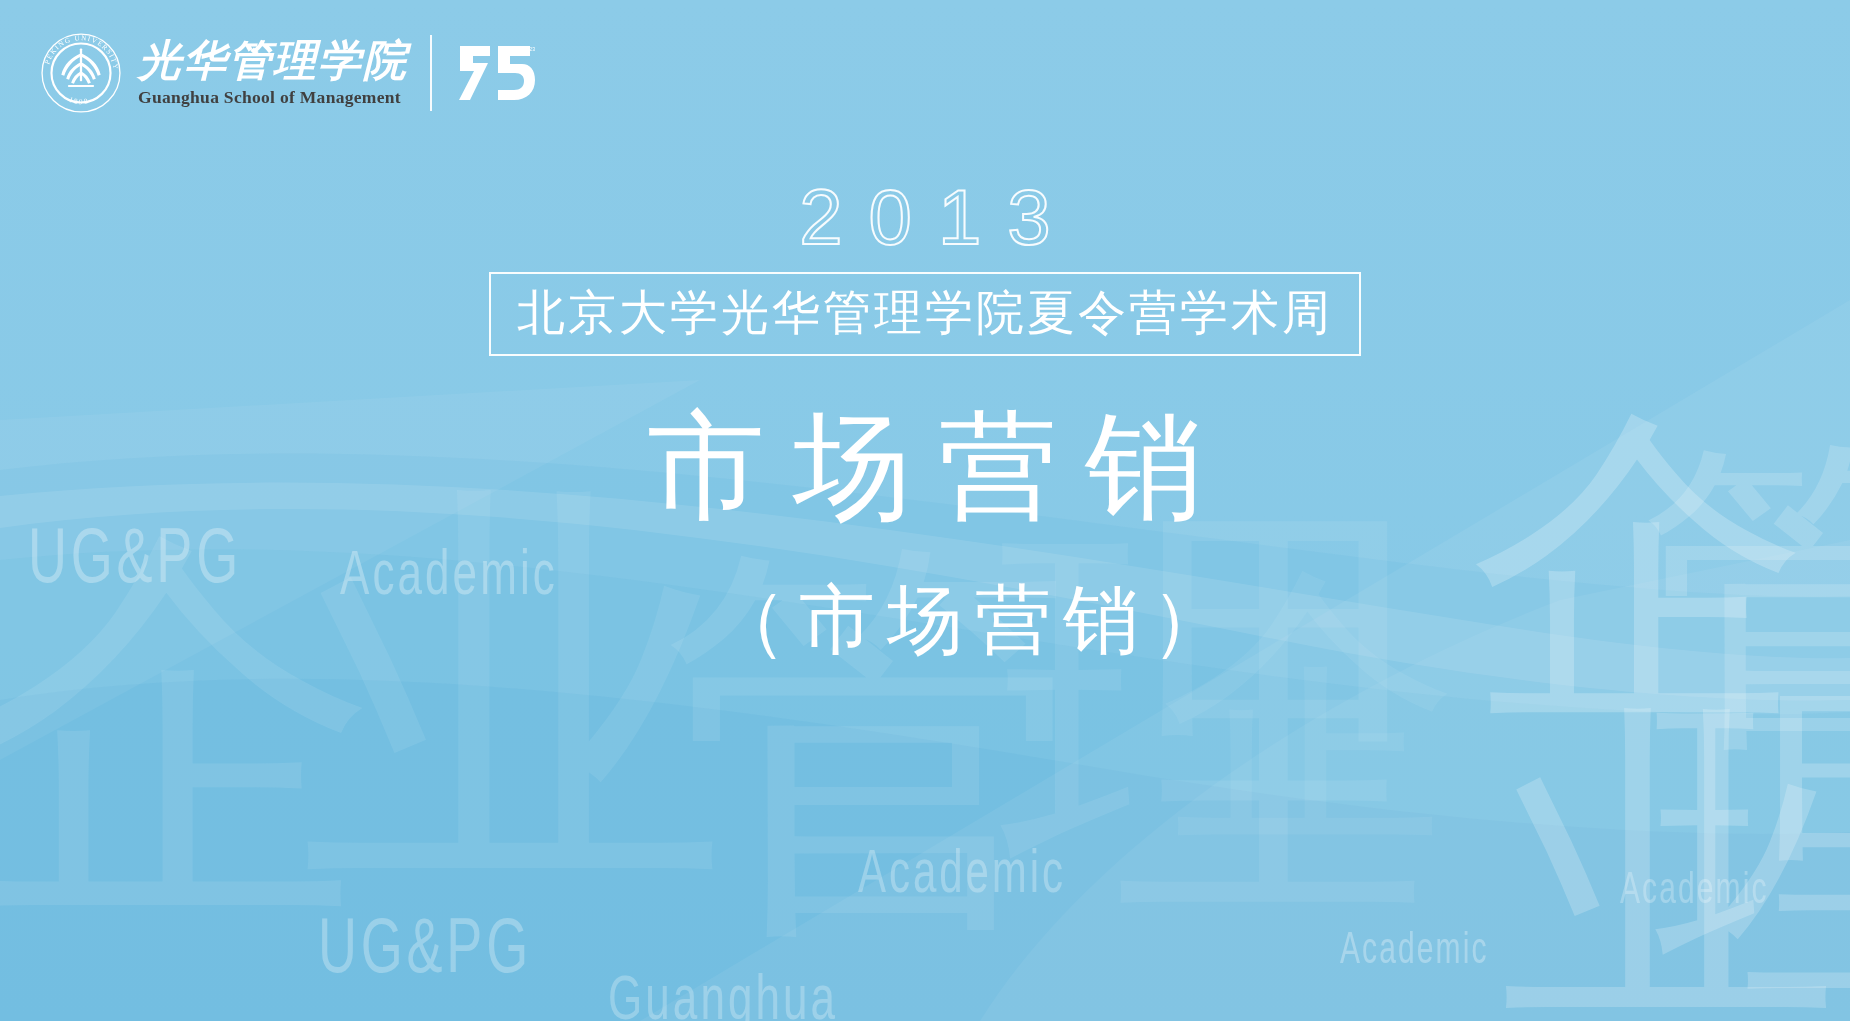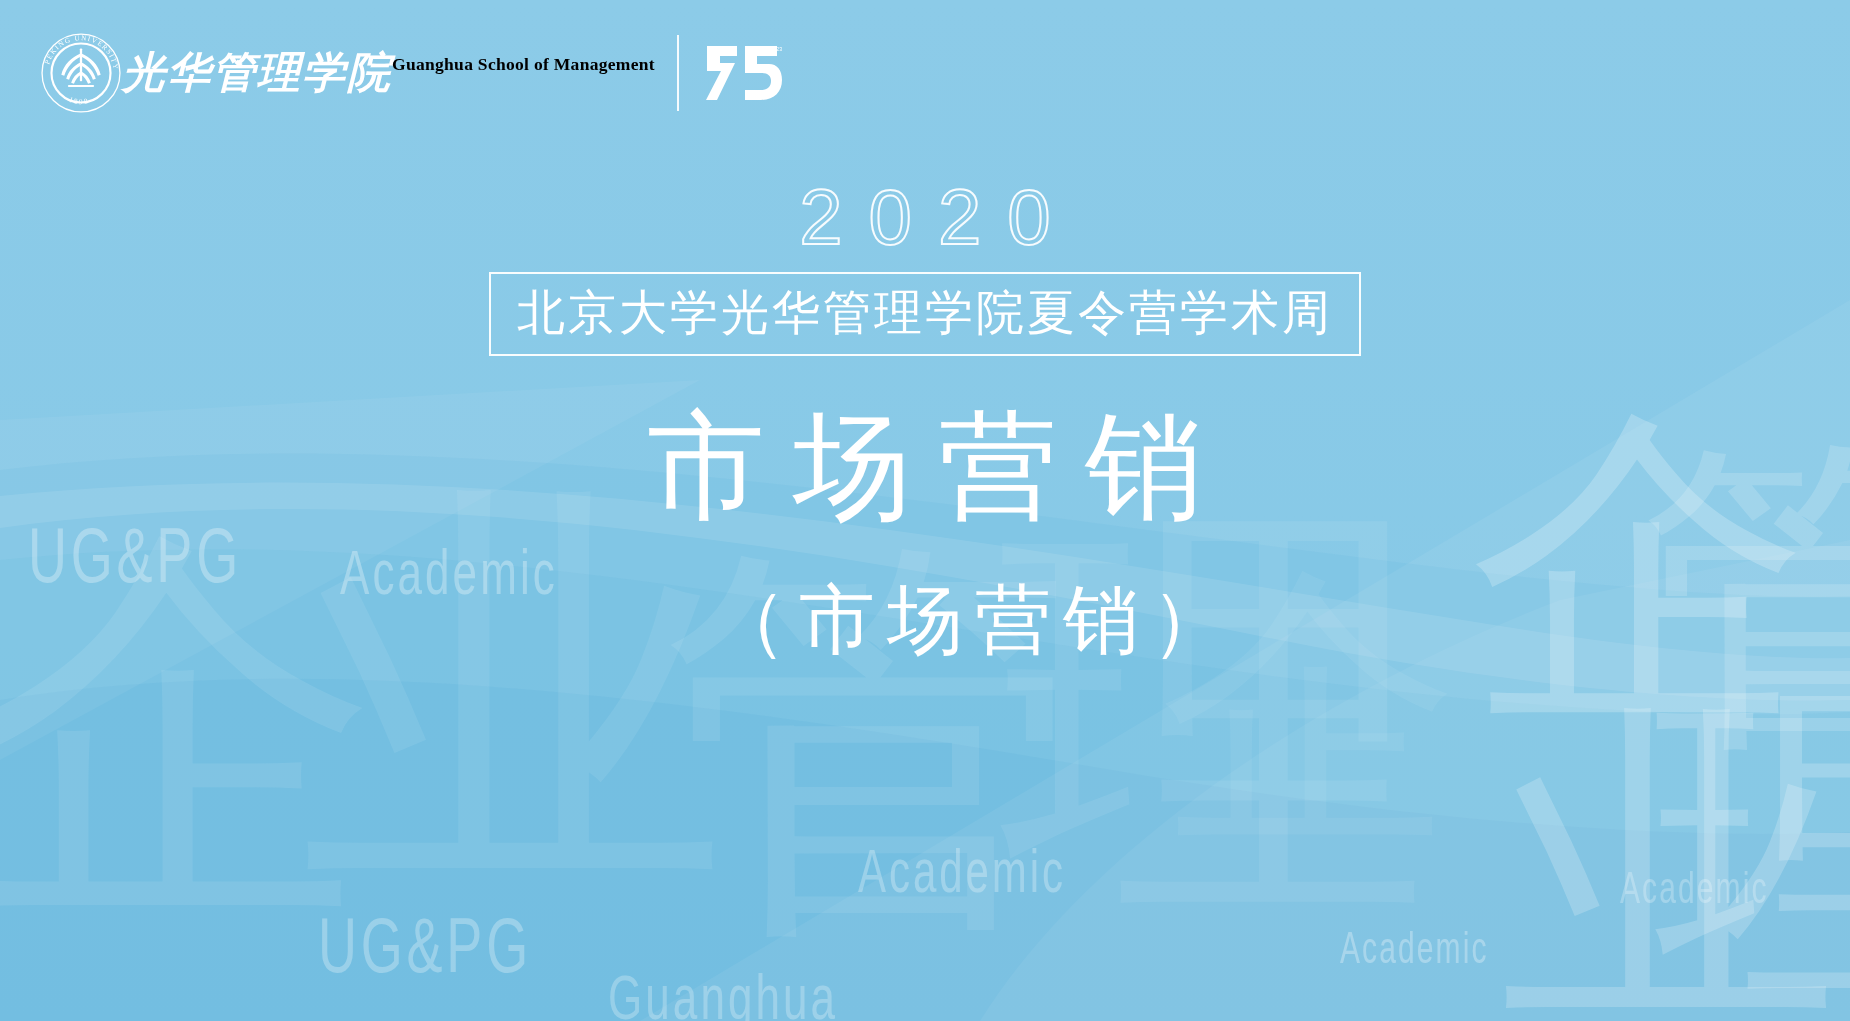--- a/index.html
+++ b/index.html
@@ -55,35 +55,37 @@
     align-items: center;
     height: 86px;
   }
   .seal {
     position: relative;
     width: 82px;
     height: 82px;
     flex: 0 0 auto;
   }
   .logo-cn-block {
+    margin-left: 16px;
     display: flex;
+    flex-direction: column;
     justify-content: center;
   }
   .logo-cn {
     font-family: "DejaVu Serif", "Liberation Serif", serif;
     color: #ffffff;
     font-size: 43px;
     letter-spacing: 2px;
     line-height: 1.05;
     font-style: italic;
     font-weight: 600;
   }
   .logo-en {
     font-family: "Liberation Serif", serif;
-    color: #000000;
+    color: #404040;
     font-size: 17.5px;
     font-weight: 700;
     letter-spacing: 0.3px;
     margin-top: 4px;
   }
   .divider-v {
     width: 2px;
     height: 76px;
     background: #ffffff;
     opacity: 0.92;
@@ -245,21 +247,21 @@
           <path d="M40,4 L72,4 L72,14 L52,14 L52,22 L64,22 C72,22 77,28 77,38
                    C77,50 69,58 56,58 L40,58 L40,48 L56,48 C62,48 66,45 66,39
                    C66,34 63,31 57,31 L40,31 Z"></path>
         </g>
         <text x="50" y="9" font-family="'Liberation Sans',sans-serif" font-size="5.2" fill="#ffffff" letter-spacing="0.3">1985-2023</text>
       </svg>
     </div>
   </div>
 
   <div class="center">
-    <div class="year-2020">2020</div>
+    <div class="year-2020">2013</div>
 
     <div class="subtitle-box">
       <div class="subtitle-text">北京大学光华管理学院夏令营学术周</div>
     </div>
 
     <div class="main-title">市场营销</div>
     <div class="sub-paren">（市场营销）</div>
   </div>
 
 </div>

